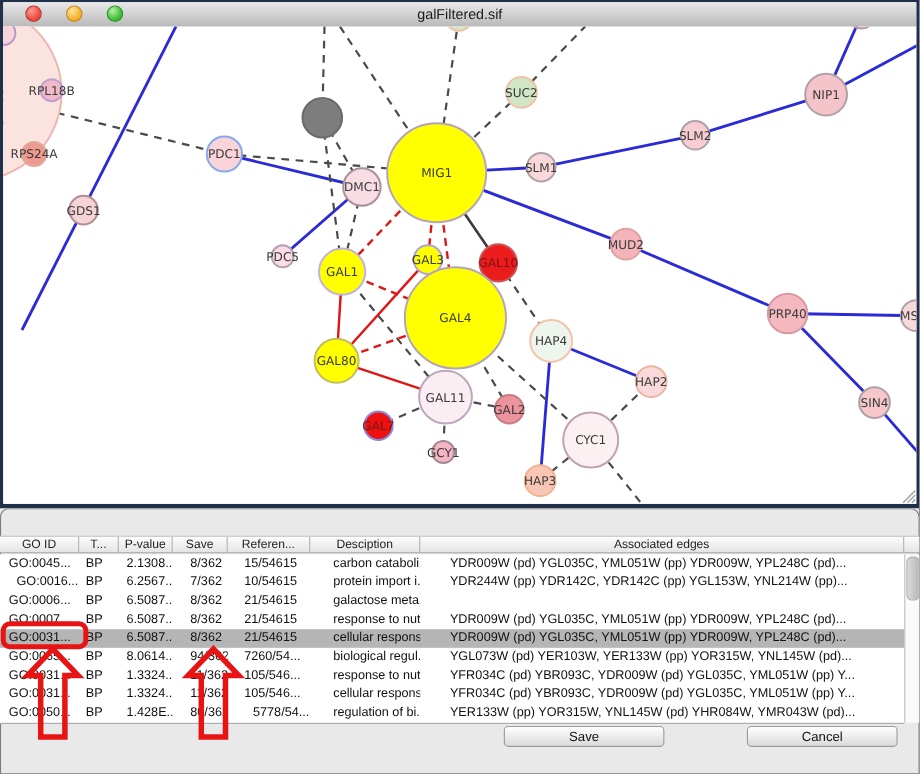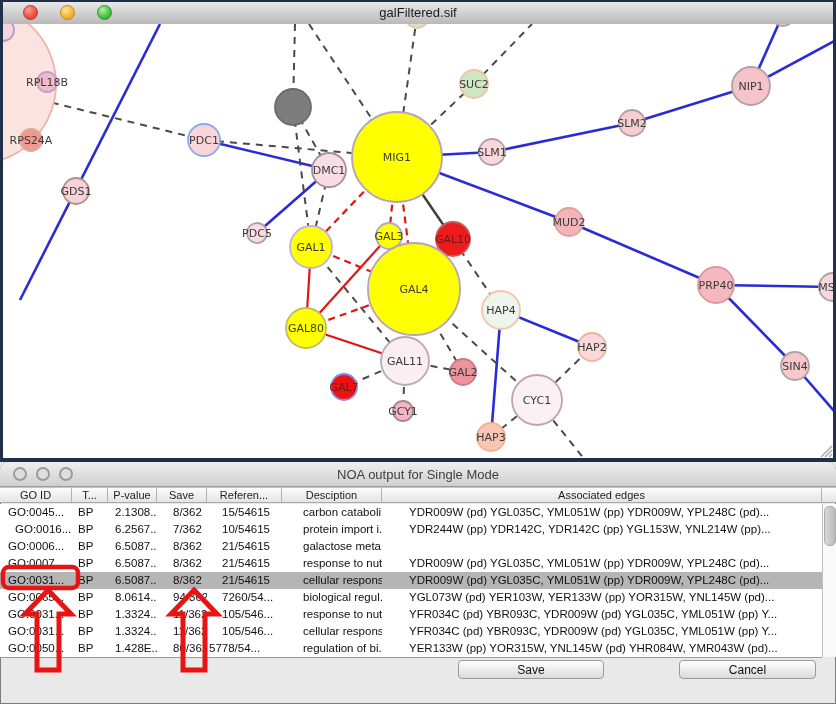--- a/index.html
+++ b/index.html
@@ -247,26 +247,20 @@
         <g stroke="#a8a8a8" stroke-width="1.4">
           <line x1="821" y1="457" x2="832" y2="446"></line>
           <line x1="825" y1="457" x2="832" y2="450"></line>
           <line x1="829" y1="457" x2="832" y2="454"></line>
         </g>
       </svg>
     </div>
   </div>
 
   <div class="win-bottom">
-    <div class="titlebar2">
-      <span class="ring r1"></span>
-      <span class="ring r2"></span>
-      <span class="ring r3"></span>
-      <div class="title2-text">NOA output for Single Mode</div>
-    </div>
     <div class="thead" id="thead">
         <div class="th" style="width: 72px;">GO ID</div>
         <div class="th" style="width: 36px;">T...</div>
         <div class="th" style="width: 49px;">P-value</div>
         <div class="th" style="width: 50px;">Save</div>
         <div class="th" style="width: 75px;">Referen...</div>
         <div class="th" style="width: 100px;">Desciption</div>
         <div class="th" style="width: 440px;">Associated edges</div>
         <div class="th" style="width: 14px; border-right: none;"></div>
       </div>
@@ -340,21 +334,21 @@
           <div class="td" style="width: 50px; padding-left: 16px;">11/362</div>
           <div class="td" style="width: 75px; padding-left: 15px;">105/546...</div>
           <div class="td" style="width: 100px; padding-left: 21px;">cellular respons...</div>
           <div class="td" style="width: 440px; padding-left: 27px;">YFR034C (pd) YBR093C, YDR009W (pd) YGL035C, YML051W (pp) Y...</div>
         </div>
         <div class="tr">
           <div class="td" style="width: 72px; padding-left: 8px;">GO:0050...</div>
           <div class="td" style="width: 36px; padding-left: 6px;">BP</div>
           <div class="td" style="width: 49px; padding-left: 7px;">1.428E...</div>
           <div class="td" style="width: 50px; padding-left: 16px;">80/362</div>
-          <div class="td" style="width: 75px; padding-left: 2px;">5778/54...</div>
+          <div class="td" style="width: 75px; padding-left: 23px;">5778/54...</div>
           <div class="td" style="width: 100px; padding-left: 21px;">regulation of bi...</div>
           <div class="td" style="width: 440px; padding-left: 27px;">YER133W (pp) YOR315W, YNL145W (pd) YHR084W, YMR043W (pd)...</div>
         </div>
       </div>
     <div class="scrollbar">
       <div class="thumb"></div>
     </div>
     <button class="btn btn-cancel">Cancel</button>
     <button class="btn btn-save">Save</button>
   </div>

